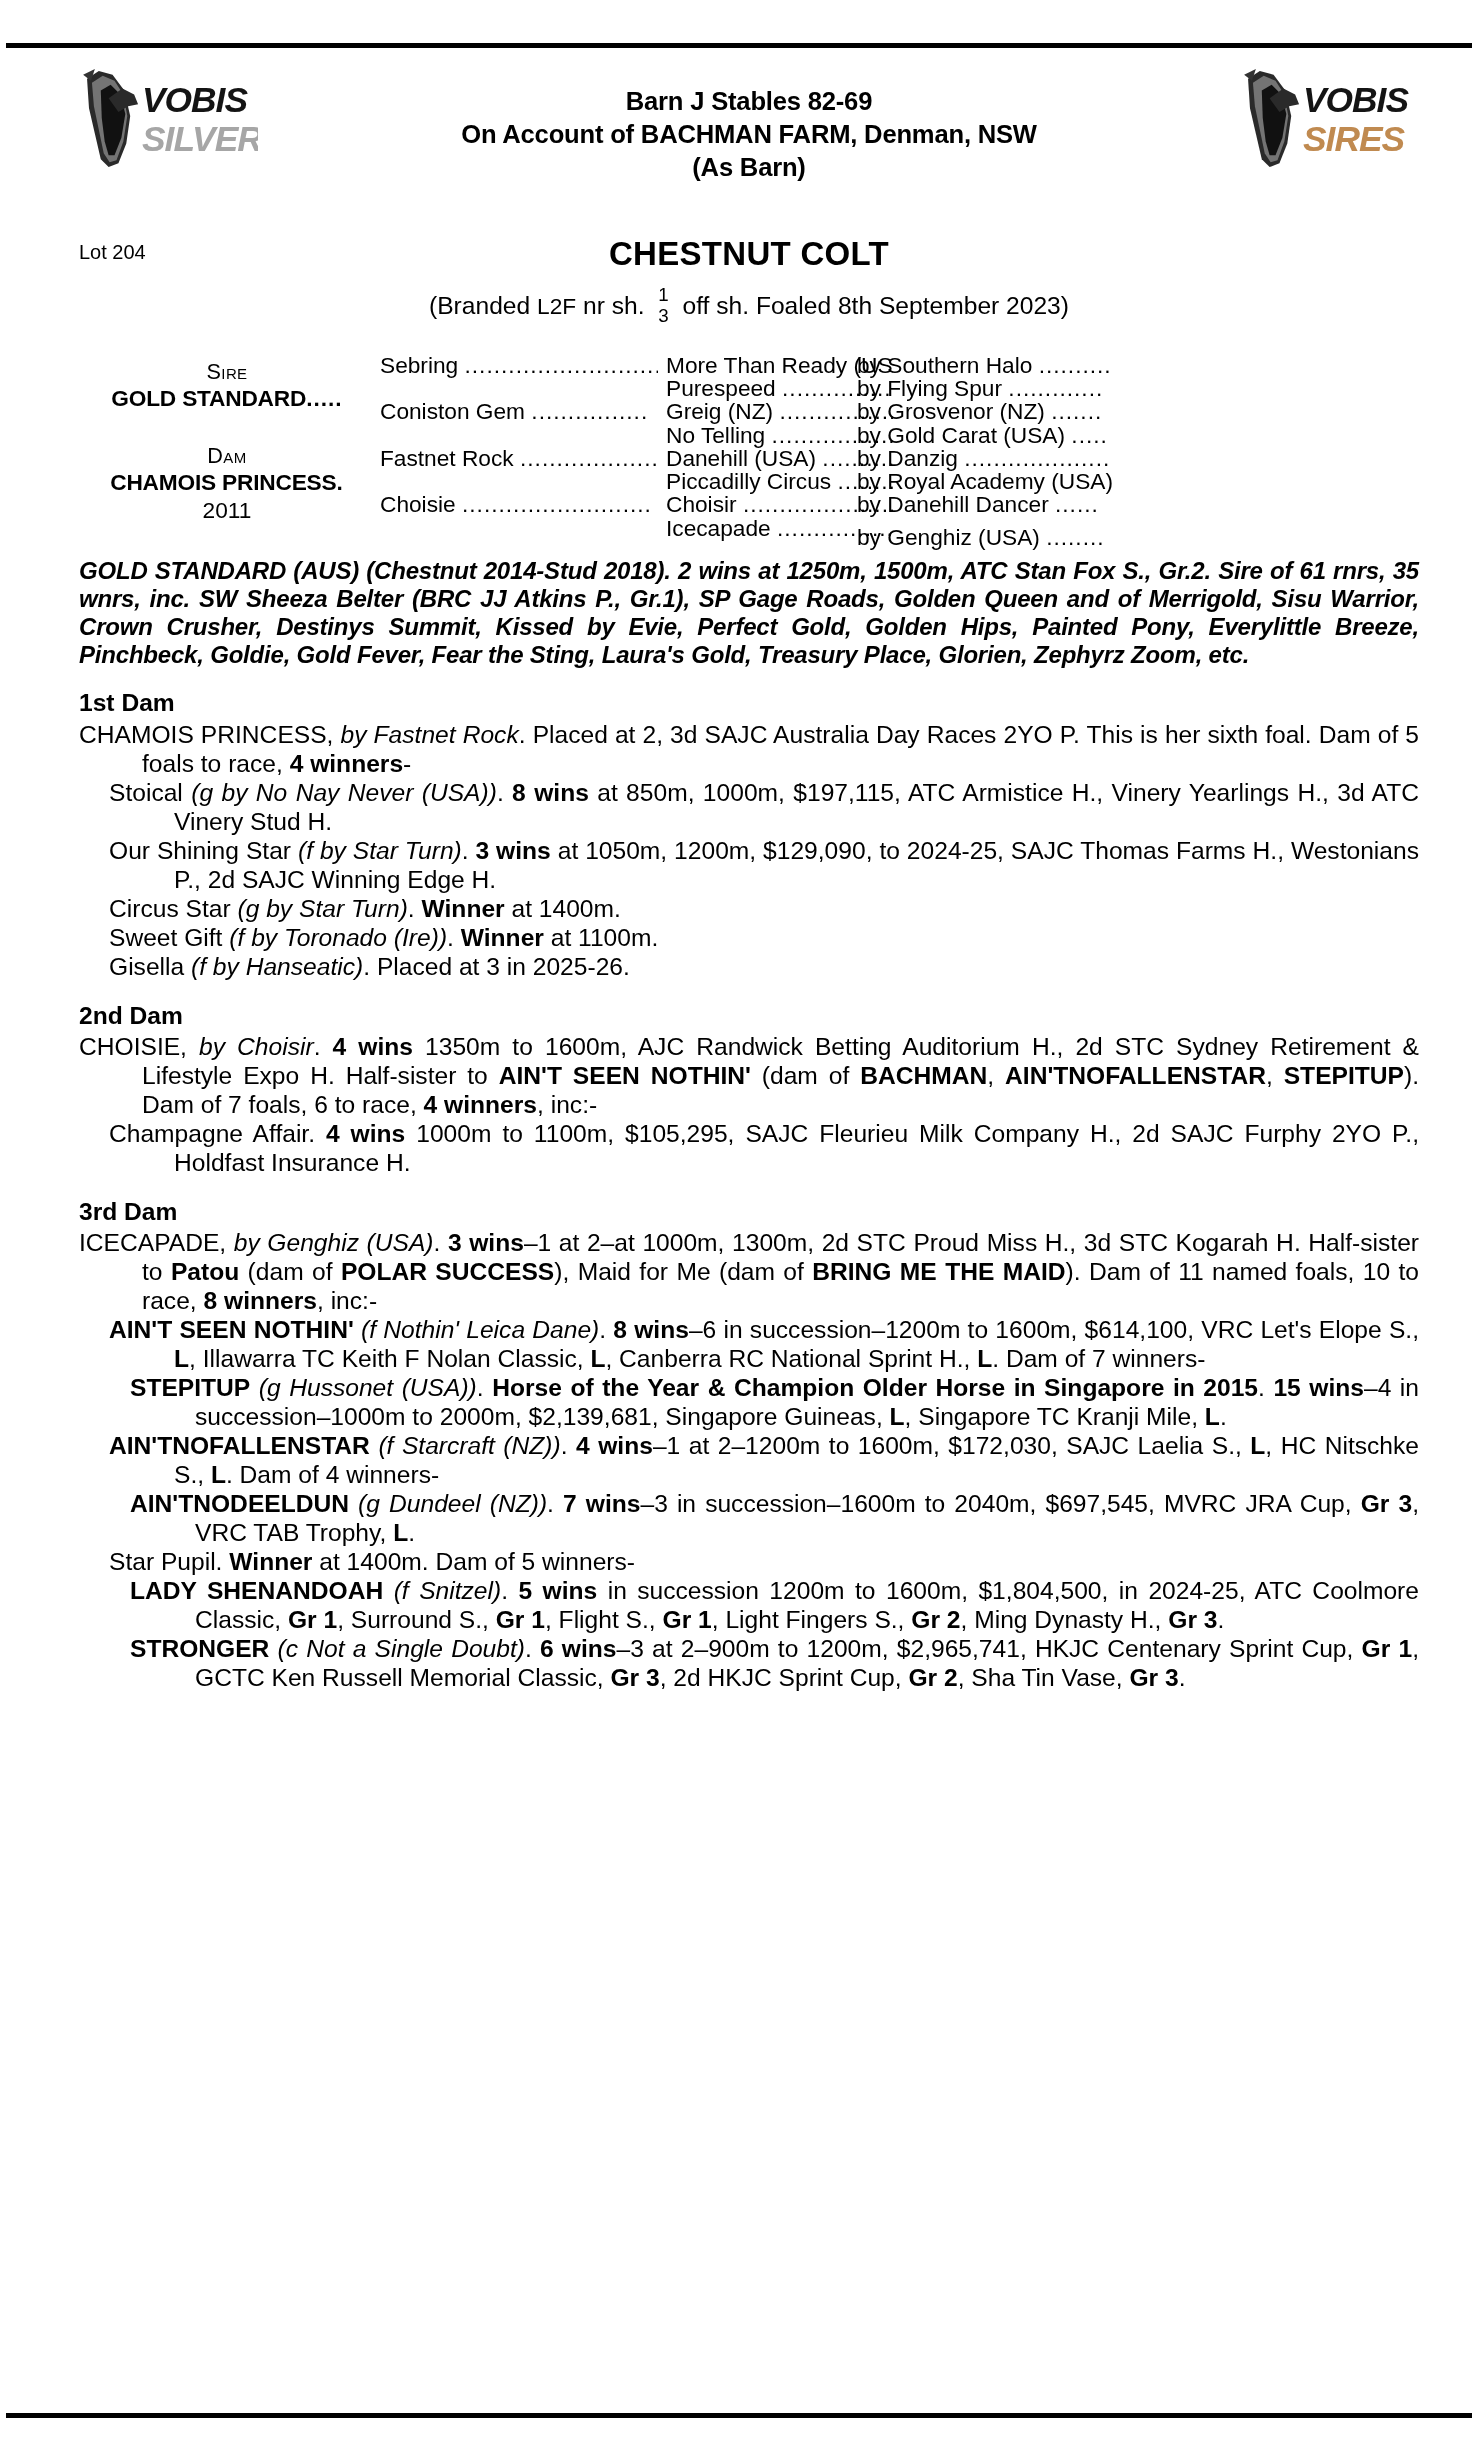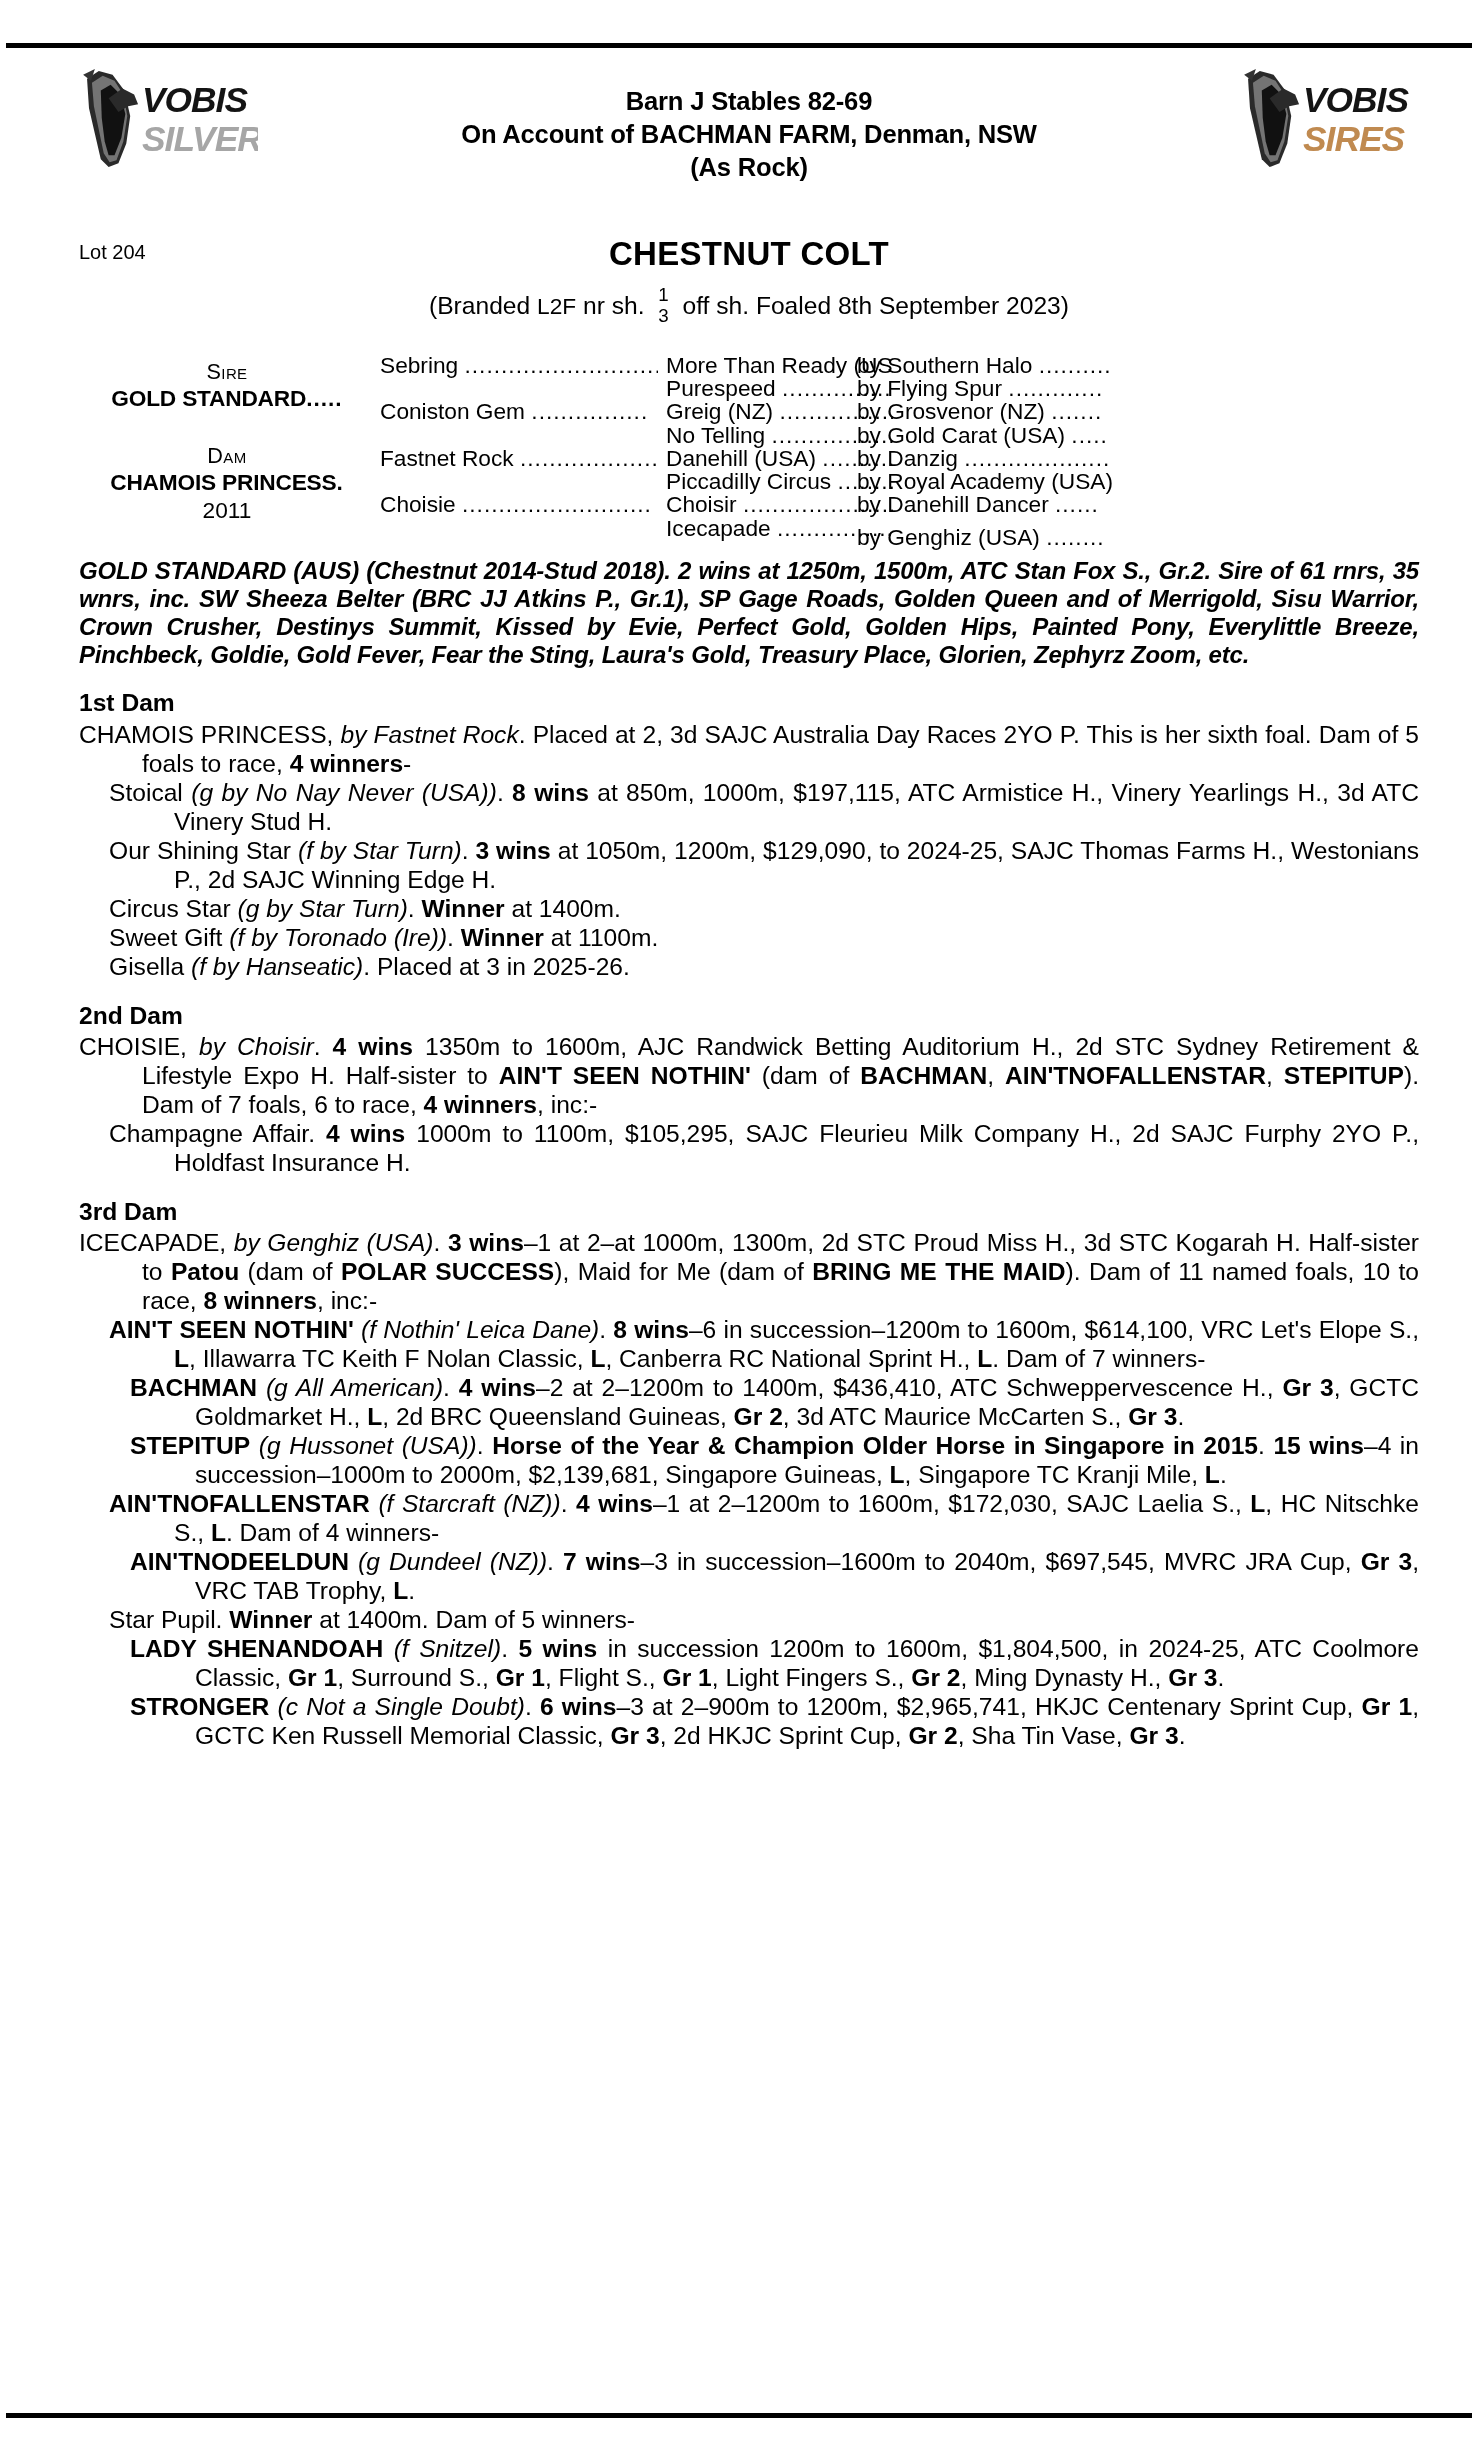--- a/index.html
+++ b/index.html
@@ -242,21 +242,21 @@
             <path d="M4 10 L16 4 L12 16 Z" fill="#333"></path>
           </g>
           <text x="64" y="48" font-family="'Liberation Sans', sans-serif" font-size="36" font-weight="bold" font-style="italic" fill="#141414" letter-spacing="-1">VOBIS</text>
           <text x="64" y="88" font-family="'Liberation Sans', sans-serif" font-size="36" font-weight="bold" font-style="italic" fill="#c08a50" letter-spacing="-1">SIRES</text>
         </svg>
       </div>
 
       <div class="header-titles">
         <div class="hdr-line">Barn J Stables 82-69</div>
         <div class="hdr-line">On Account of BACHMAN FARM, Denman, NSW</div>
-        <div class="hdr-line">(As Rock)</div>
+        <div class="hdr-line">(As Barn)</div>
       </div>
     </div>
 
     <div class="lot-row">
       <div class="lot-no">Lot 204</div>
       <div class="colour-sex">CHESTNUT COLT</div>
     </div>
 
     <div class="brand-line">
       <span>(Branded</span>
@@ -310,21 +310,20 @@
         <p class="entry lvl1">Our Shining Star <i>(f by Star Turn)</i>. <b>3 wins</b> at 1050m, 1200m, $129,090, to 2024-25, SAJC Thomas Farms H., Westonians P., 2d SAJC Winning Edge H.</p>
         <p class="entry lvl1 nojust">Circus Star <i>(g by Star Turn)</i>. <b>Winner</b> at 1400m.</p>
         <p class="entry lvl1 nojust">Sweet Gift <i>(f by Toronado (Ire))</i>. <b>Winner</b> at 1100m.</p>
         <p class="entry lvl1 nojust">Gisella <i>(f by Hanseatic)</i>. Placed at 3 in 2025-26.</p>
         <div class="dam-head">2nd Dam</div>
         <p class="entry lvl0 hang">CHOISIE, <i>by Choisir</i>. <b>4 wins</b> 1350m to 1600m, AJC Randwick Betting Auditorium H., 2d STC Sydney Retirement &amp; Lifestyle Expo H. Half-sister to <b>AIN'T SEEN NOTHIN'</b> (dam of <b>BACHMAN</b>, <b>AIN'TNOFALLENSTAR</b>, <b>STEPITUP</b>). Dam of 7 foals, 6 to race, <b>4 winners</b>, inc:-</p>
         <p class="entry lvl1">Champagne Affair. <b>4 wins</b> 1000m to 1100m, $105,295, SAJC Fleurieu Milk Company H., 2d SAJC Furphy 2YO P., Holdfast Insurance H.</p>
         <div class="dam-head">3rd Dam</div>
         <p class="entry lvl0 hang">ICECAPADE, <i>by Genghiz (USA)</i>. <b>3 wins</b>–1 at 2–at 1000m, 1300m, 2d STC Proud Miss H., 3d STC Kogarah H. Half-sister to <b>Patou</b> (dam of <b>POLAR SUCCESS</b>), Maid for Me (dam of <b>BRING ME THE MAID</b>). Dam of 11 named foals, 10 to race, <b>8 winners</b>, inc:-</p>
         <p class="entry lvl1"><b>AIN'T SEEN NOTHIN'</b> <i>(f Nothin' Leica Dane)</i>. <b>8 wins</b>–6 in succession–1200m to 1600m, $614,100, VRC Let's Elope S., <b>L</b>, Illawarra TC Keith F Nolan Classic, <b>L</b>, Canberra RC National Sprint H., <b>L</b>. Dam of 7 winners-</p>
-        <p class="entry lvl2"><b>BACHMAN</b> <i>(g All American)</i>. <b>4 wins</b>–2 at 2–1200m to 1400m, $436,410, ATC Schweppervescence H., <b>Gr 3</b>, GCTC Goldmarket H., <b>L</b>, 2d BRC Queensland Guineas, <b>Gr 2</b>, 3d ATC Maurice McCarten S., <b>Gr 3</b>.</p>
         <p class="entry lvl2"><b>STEPITUP</b> <i>(g Hussonet (USA))</i>. <b>Horse of the Year &amp; Champion Older Horse in Singapore in 2015</b>. <b>15 wins</b>–4 in succession–1000m to 2000m, $2,139,681, Singapore Guineas, <b>L</b>, Singapore TC Kranji Mile, <b>L</b>.</p>
         <p class="entry lvl1"><b>AIN'TNOFALLENSTAR</b> <i>(f Starcraft (NZ))</i>. <b>4 wins</b>–1 at 2–1200m to 1600m, $172,030, SAJC Laelia S., <b>L</b>, HC Nitschke S., <b>L</b>. Dam of 4 winners-</p>
         <p class="entry lvl2"><b>AIN'TNODEELDUN</b> <i>(g Dundeel (NZ))</i>. <b>7 wins</b>–3 in succession–1600m to 2040m, $697,545, MVRC JRA Cup, <b>Gr 3</b>, VRC TAB Trophy, <b>L</b>.</p>
         <p class="entry lvl1 nojust">Star Pupil. <b>Winner</b> at 1400m. Dam of 5 winners-</p>
         <p class="entry lvl2"><b>LADY SHENANDOAH</b> <i>(f Snitzel)</i>. <b>5 wins</b> in succession 1200m to 1600m, $1,804,500, in 2024-25, ATC Coolmore Classic, <b>Gr 1</b>, Surround S., <b>Gr 1</b>, Flight S., <b>Gr 1</b>, Light Fingers S., <b>Gr 2</b>, Ming Dynasty H., <b>Gr 3</b>.</p>
         <p class="entry lvl2"><b>STRONGER</b> <i>(c Not a Single Doubt)</i>. <b>6 wins</b>–3 at 2–900m to 1200m, $2,965,741, HKJC Centenary Sprint Cup, <b>Gr 1</b>, GCTC Ken Russell Memorial Classic, <b>Gr 3</b>, 2d HKJC Sprint Cup, <b>Gr 2</b>, Sha Tin Vase, <b>Gr 3</b>.</p>
       </div>
 
   </div>
 </div>

